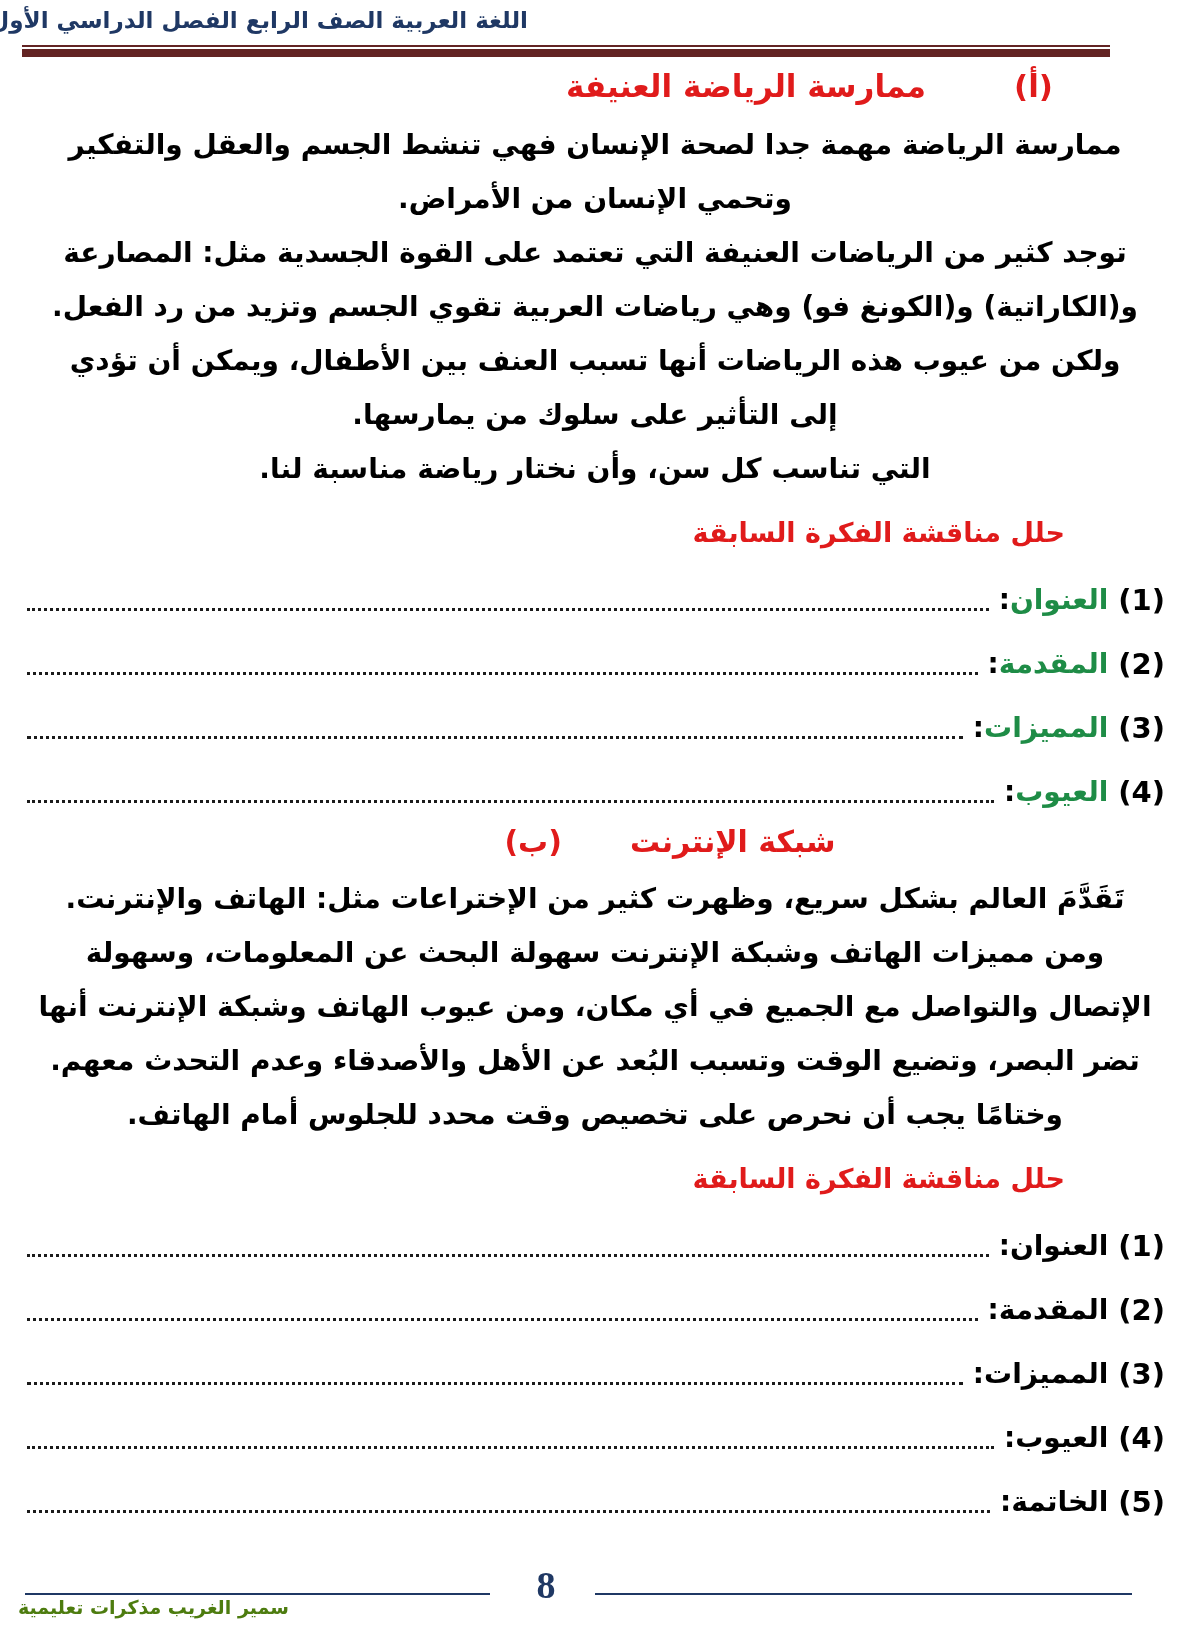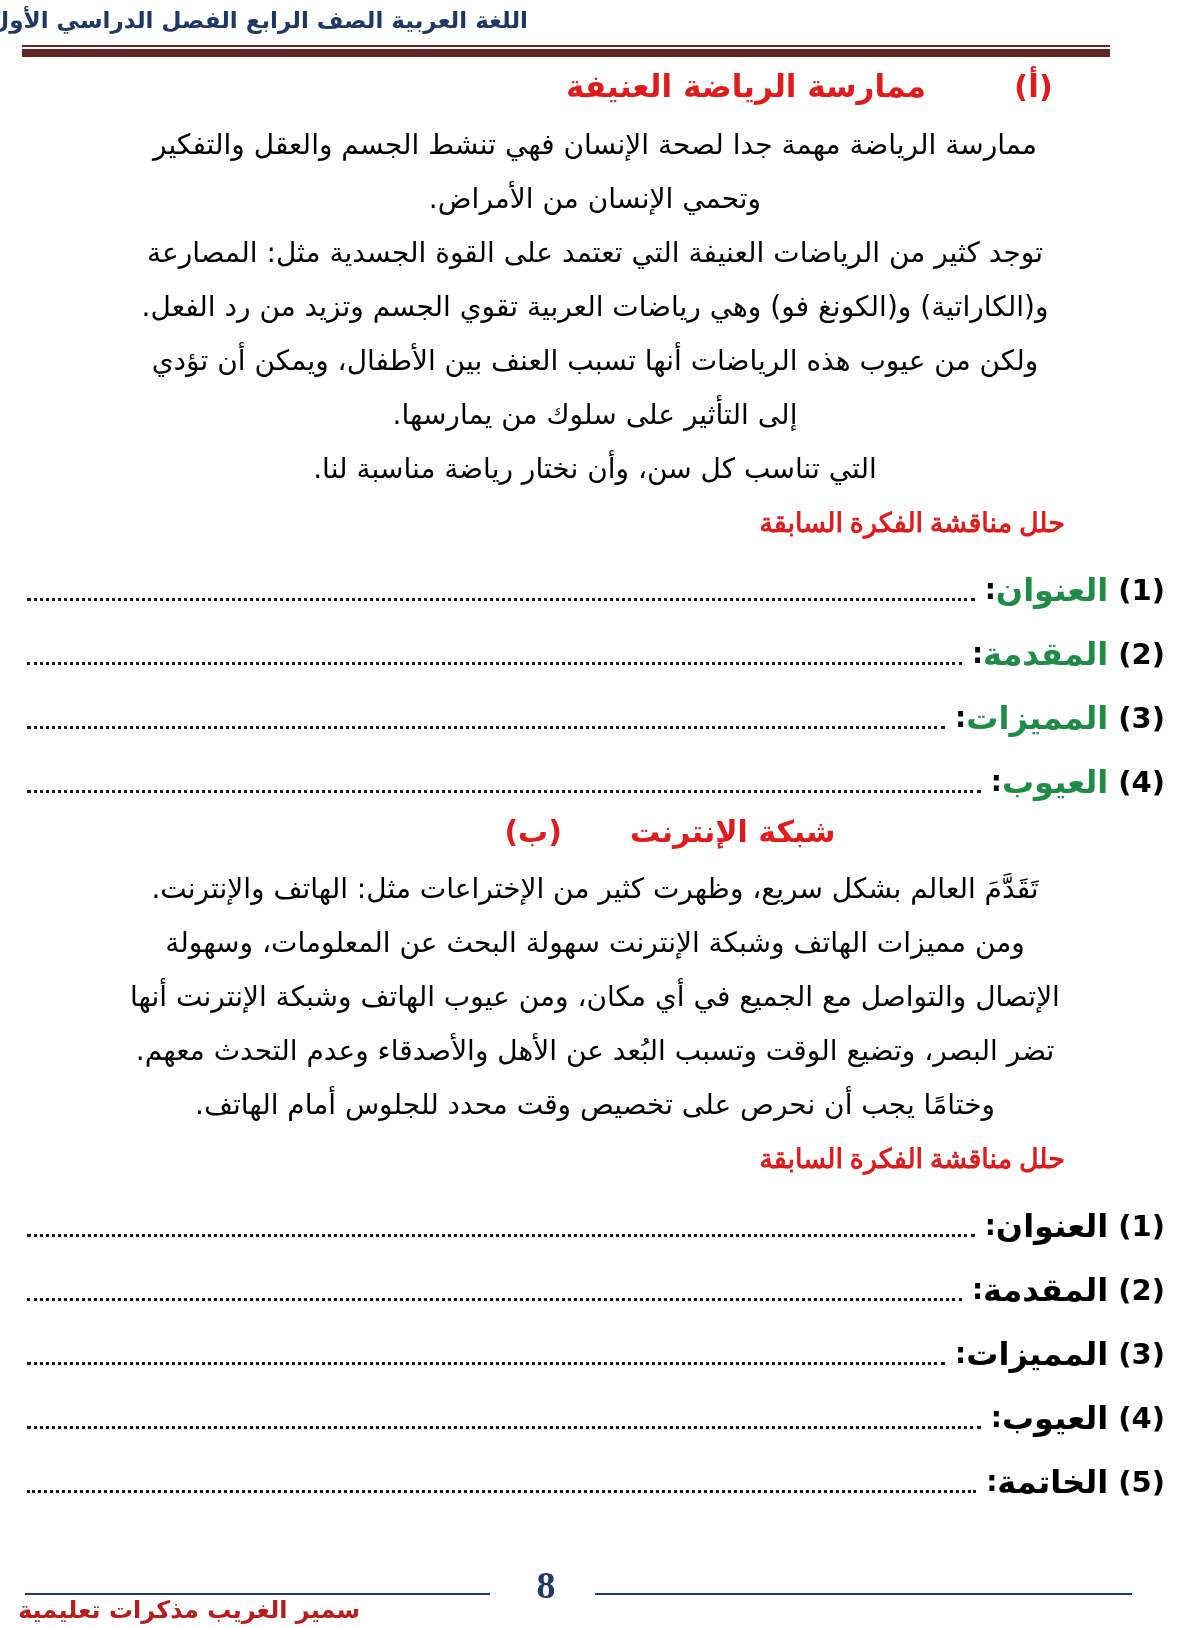--- a/index.html
+++ b/index.html
@@ -25,34 +25,34 @@
 
   .question-row {
     display:flex; direction:rtl; align-items:center;
     padding-right:112px; column-gap:88px;
     color:#E01B1B; font-size:31px; font-weight:bold; height:52px;
     white-space:nowrap;
   }
   .body-lines { margin-top:6px; }
   .body-line {
     text-align:center; white-space:nowrap;
-    font-size:28px; font-weight:normal; color:#000000; line-height:54px;
+    font-size:28px; font-weight:bold; color:#000000; line-height:54px;
   }
   .discussion-heading {
     text-align:right; padding-right:100px;
     color:#E01B1B; font-size:27px; font-weight:bold;
-    line-height:46px; margin-top:4px; white-space:nowrap;font-family:Liberation Serif, serif;
+    line-height:46px; margin-top:14px; white-space:nowrap;
   }
   .answer-list { }
   .answer-item {
     display:flex; direction:rtl; align-items:flex-end;
     height:64px; font-weight:bold;
   }
   .item-num   { color:#000000; font-size:29px; line-height:40px; margin-left:10px; white-space:nowrap; }
-  .item-label { font-size:32px; line-height:40px; white-space:nowrap; }
+  .item-label { font-size:28px; line-height:40px; white-space:nowrap; }
   .item-label.green { color:#1E8C46; }
   .item-label.black { color:#000000; }
   .item-colon { color:#000000; font-size:28px; line-height:40px; margin-left:10px; }
   .leader {
     flex:1 1 auto; height:0;
     border-bottom:3px dotted #1b1b1b;
     margin-bottom:9px; margin-left:2px;
   }
   .section-b-title {
     display:flex; direction:rtl; justify-content:center; column-gap:68px;
@@ -63,21 +63,21 @@
   
   .footer-line-left  { position:absolute; left:25px;  top:1593px; width:465px; height:2px; background:#1F3864; }
   .footer-line-right { position:absolute; left:595px; top:1593px; width:537px; height:2px; background:#1F3864; }
   .footer-page-number {
     position:absolute; left:503px; top:1563px; width:86px; text-align:center;
     color:#1F3864; font-family:"Liberation Serif", serif;
     font-size:38px; font-weight:bold;
   }
   .footer-author {
     position:absolute; left:18px; top:1596px;
-    color:#b91c1c; font-size:24px; font-weight:bold; direction:rtl; white-space:nowrap;
+    color:#4d7c0f; font-size:19px; font-weight:bold; direction:rtl; white-space:nowrap;
   }
 </style>
 </head>
 <body>
 
 <div class="page">
 
   <div class="header-title">اللغة العربية الصف الرابع الفصل الدراسي الأول</div>
 
   <div class="header-rule">

